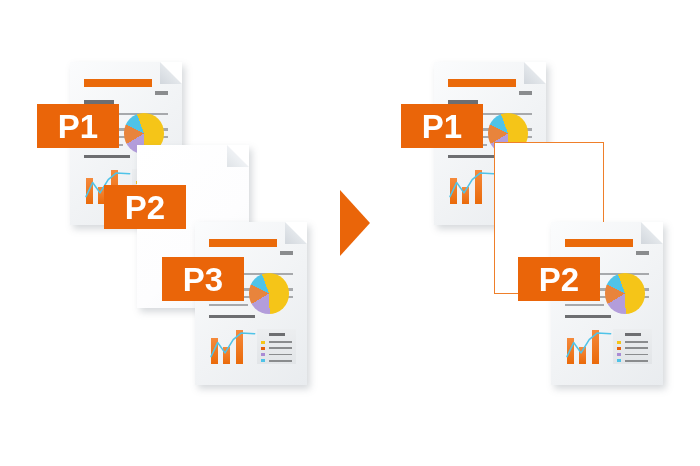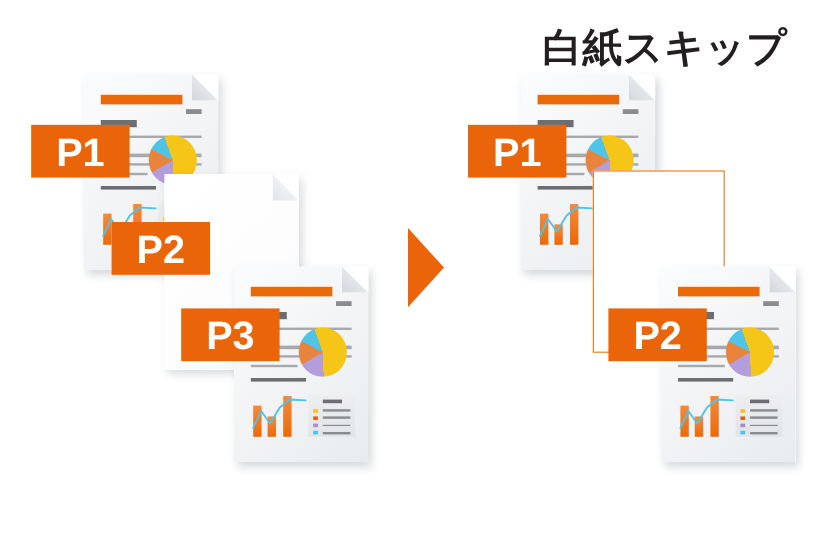--- a/index.html
+++ b/index.html
@@ -65,20 +65,21 @@
   .badge{
     position:absolute;
     background:#ea6509;
     color:#ffffff;
     font-weight:bold;
     display:flex;
     align-items:center;
     justify-content:center;
     line-height:1;
     letter-spacing:0px;
+    margin-left:11px;
   }
 
   
   .arrow{
     position:absolute;
     width:0;height:0;
     border-style:solid;
     border-color:transparent transparent transparent #ea6509;
   }
 
@@ -88,21 +89,20 @@
     background:#ffffff;
     border:1.4px solid #ef7f2a;
     box-sizing:border-box;
   }
 </style>
 </head>
 <body>
 
 <div id="stage">
 
-  <div class="title" style="left: 452px; top: 18px;">白紙スキップ</div>
 
   <div id="left-stack">
       <div class="doc" style="left: 70px; top: 62px; width: 112px; height: 163px;">
         <div style="position: absolute; top: 0px; right: 0px; width: 22px; height: 22px; background: rgb(255, 255, 255);"></div>
         <div class="fold" style="width: 22px; height: 22px; clip-path: polygon(0px 0px, 100% 100%, 0px 100%);"></div>
         <div style="position: absolute; left: 0px; top: 0px; width: 100%; height: 100%;">
           <div class="bar-title" style="left: 13.6348px; top: 16.5565px; width: 68.1739px; height: 8.76522px;"></div>
           <div class="line-thin" style="left: 84.7304px; top: 29.2174px; width: 13.6348px; height: 3.89565px; background: rgb(138, 140, 142);"></div>
           <div class="line-dark" style="left: 13.6348px; top: 37.9826px; width: 30.1913px; height: 5.84348px;"></div>
           <div class="line-thin" style="left: 13.6348px; top: 50.6435px; width: 84.7304px; height: 2.43478px;"></div>

